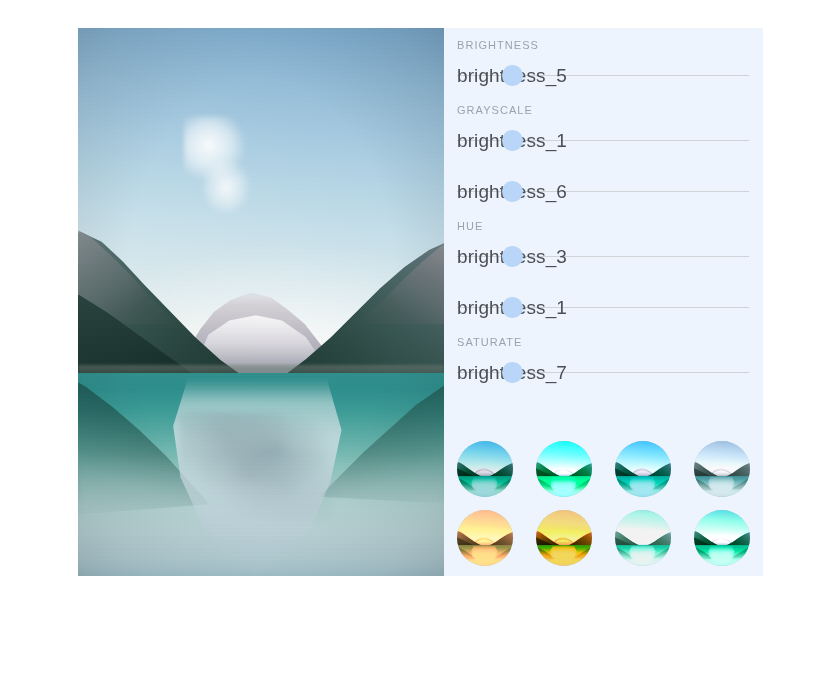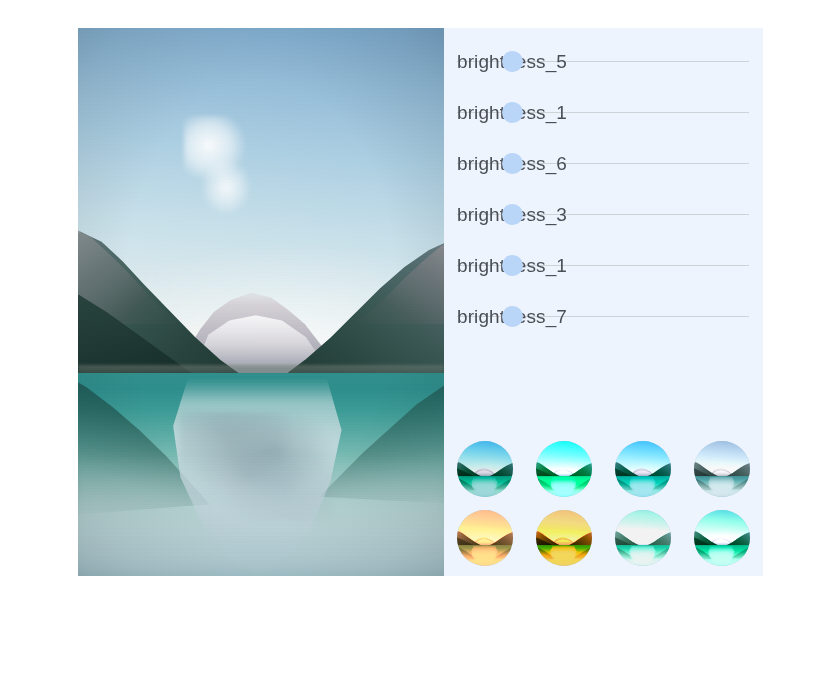--- a/index.html
+++ b/index.html
@@ -418,50 +418,54 @@
         <div class="p-refl-specks"></div>
         <div class="p-lake-sheen"></div>
         <div class="p-vignette"></div>
         <div class="p-grain"></div>
       </div>
     </div>
 
     <div class="panel">
       <div class="panel-inner">
 
+        <div class="section-label">BRIGHTNESS</div>
         <div class="slider-row">
           <div class="slider-track"></div>
           <div class="slider-value">brightness_5</div>
           <div class="slider-thumb" style="left:19%"></div>
         </div>
 
+        <div class="section-label">GRAYSCALE</div>
         <div class="slider-row">
           <div class="slider-track"></div>
           <div class="slider-value">brightness_1</div>
           <div class="slider-thumb" style="left:19%"></div>
         </div>
 
         <div class="slider-row">
           <div class="slider-track"></div>
           <div class="slider-value">brightness_6</div>
           <div class="slider-thumb" style="left:19%"></div>
         </div>
 
+        <div class="section-label">HUE</div>
         <div class="slider-row">
           <div class="slider-track"></div>
           <div class="slider-value">brightness_3</div>
           <div class="slider-thumb" style="left:19%"></div>
         </div>
 
         <div class="slider-row">
           <div class="slider-track"></div>
           <div class="slider-value">brightness_1</div>
           <div class="slider-thumb" style="left:19%"></div>
         </div>
 
+        <div class="section-label">SATURATE</div>
         <div class="slider-row">
           <div class="slider-track"></div>
           <div class="slider-value">brightness_7</div>
           <div class="slider-thumb" style="left:19%"></div>
         </div>
 
         <div class="presets">
 
           <div class="preset-row">
             <div class="preset f-0">

